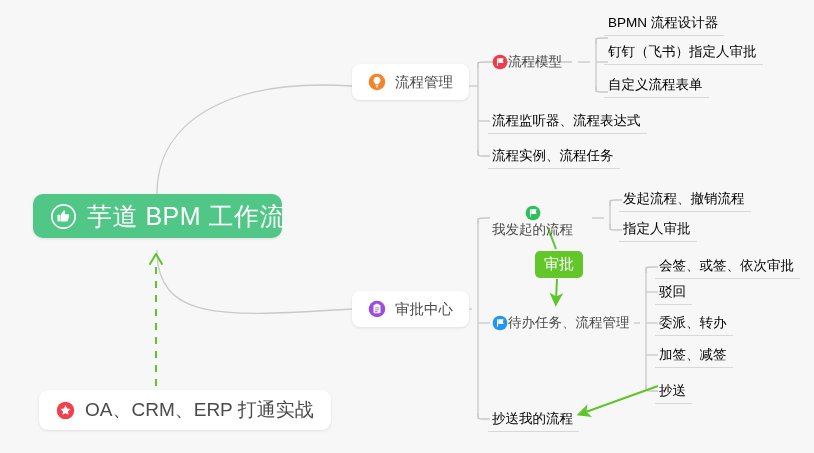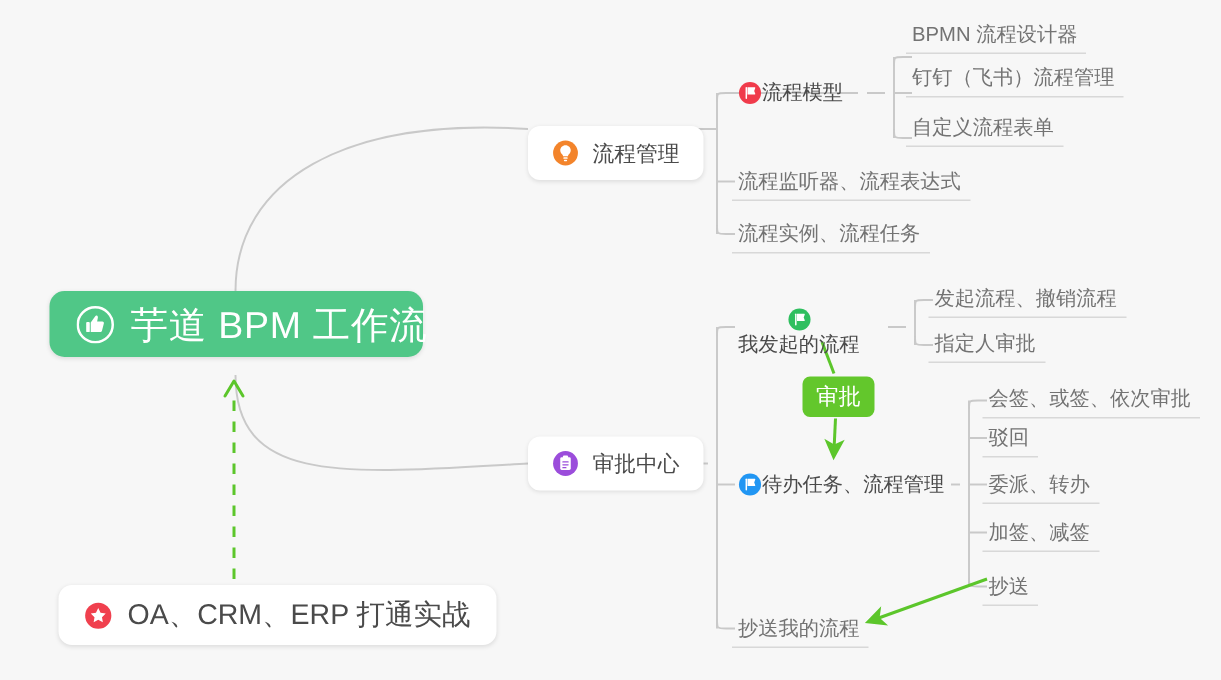--- a/index.html
+++ b/index.html
@@ -46,21 +46,21 @@
     font-size:13.5px;
     color:#4a4a4a;
     padding:0;
   }
   .plain .label{margin-left:0;white-space:nowrap;}
 
   
   .leaf{
     height:26px;
     font-size:13.5px;
-    color:#737373;
+    color:#000000;
     padding:0 6px 0 4px;
     border-bottom:1px solid #d8d8d8;
     white-space:nowrap;
   }
   .leaf .label{white-space:nowrap;}
 
   
   .callout{
     left:39px;top:390px;height:40px;
     background:#ffffff;
@@ -154,21 +154,21 @@
     <span class="ico">
       <svg width="25" height="25" viewBox="0 0 24 24">
         <circle cx="12" cy="12" r="11.2" fill="none" stroke="#ffffff" stroke-width="1.6"></circle>
         <path fill="#ffffff" d="M9.1 10.6l2.9-4.1c.3-.4.9-.5 1.3-.2.3.2.4.6.4 1l-.5 2.6h3.3c.7 0 1.2.6 1 1.3l-1.2 4.6c-.1.5-.6.9-1.1.9H9.1V10.6z"></path>
         <rect x="6.2" y="10.3" width="2.3" height="6.4" rx="0.6" fill="#ffffff"></rect>
       </svg>
     </span>
     <span class="label">芋道 BPM 工作流</span>
   </div>
 
-  <div class="node card" style="left:352px;top:84px;font-family:Liberation Serif, serif;">
+  <div class="node card" style="left:352px;top:64px;font-family:Liberation Serif, serif;">
     <span class="ico">
       <svg width="18" height="18" viewBox="0 0 20 20">
         <circle cx="10" cy="10" r="9.2" fill="#f3842b"></circle>
         <path fill="#ffffff" d="M10 4.2c2.2 0 3.9 1.7 3.9 3.8 0 1.4-.8 2.4-1.5 3.1-.3.3-.5.6-.5 1v.3H8.1v-.3c0-.4-.2-.7-.5-1-.7-.7-1.5-1.7-1.5-3.1 0-2.1 1.7-3.8 3.9-3.8z"></path>
         <rect x="8.4" y="13.2" width="3.2" height="1.15" rx="0.5" fill="#ffffff"></rect>
         <rect x="8.8" y="15" width="2.4" height="1.1" rx="0.5" fill="#ffffff"></rect>
       </svg>
     </span>
     <span class="label">流程管理</span>
   </div>
@@ -181,21 +181,21 @@
         <path fill="#ffffff" d="M7.9 5.3h6.1c.3 0 .5.3.4.6l-.9 2.4.9 2.3c.1.3-.1.6-.4.6H7.9V5.3z"></path>
       </svg>
     </span>
     <span class="label">流程模型</span>
   </div>
 
   <div class="node leaf" style="left:604px;top:10px;">
     <span class="label">BPMN 流程设计器</span>
   </div>
   <div class="node leaf" style="left:604px;top:39px;">
-    <span class="label">钉钉（飞书）流程管理</span>
+    <span class="label">钉钉（飞书）指定人审批</span>
   </div>
   <div class="node leaf" style="left:604px;top:72px;">
     <span class="label">自定义流程表单</span>
   </div>
 
   <div class="node leaf" style="left:488px;top:108px;">
     <span class="label">流程监听器、流程表达式</span>
   </div>
 
   <div class="node leaf" style="left:488px;top:143px;">

